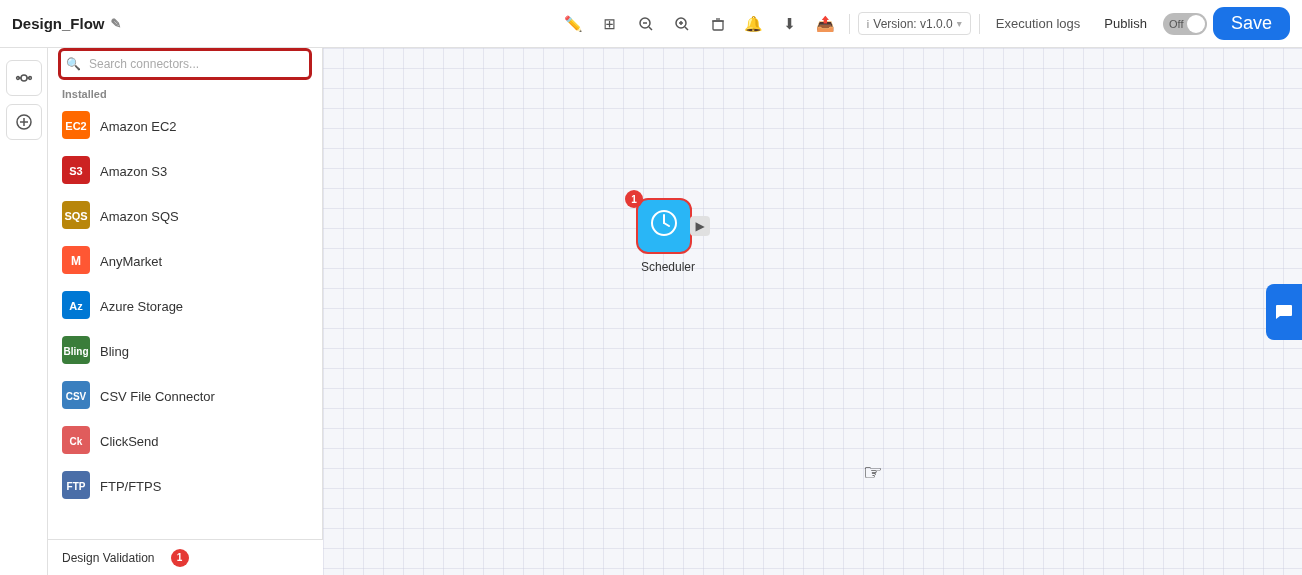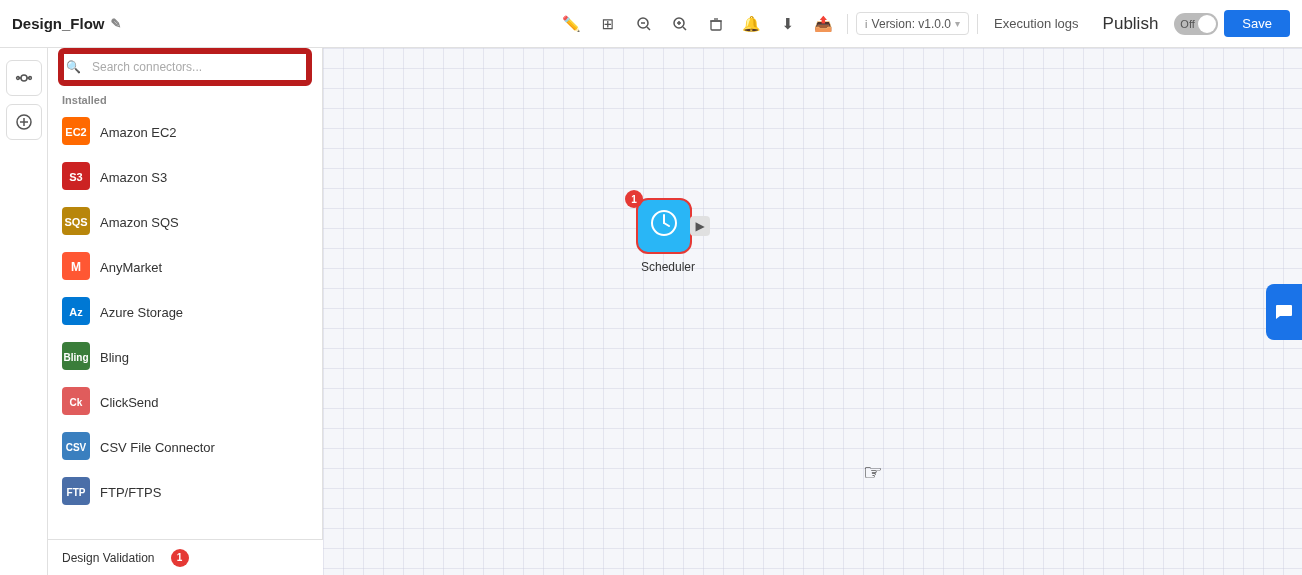--- a/index.html
+++ b/index.html
@@ -63,21 +63,21 @@
     .exec-logs-btn {
       font-size: 13px;
       color: #555;
       cursor: pointer;
       padding: 4px 8px;
       border-radius: 4px;
       border: none;
       background: transparent;
     }
     .publish-btn {
-      font-size: 17px;
+      font-size: 13px;
       color: #333;
       cursor: pointer;
       padding: 4px 10px;
       border-radius: 4px;
       border: none;
       background: transparent;
       font-weight: 500;
     }
     .toggle-wrap {
       display: flex;
@@ -108,23 +108,23 @@
       position: absolute;
       left: 6px;
       top: 50%;
       transform: translateY(-50%);
       font-weight: 500;
     }
     .save-btn {
       background: #1a73e8;
       color: #fff;
       border: none;
-      border-radius: 4px;
+      border-radius: 11px;
       padding: 6px 18px;
-      font-size: 13px;
+      font-size: 18px;
       font-weight: 500;
       cursor: pointer;
     }
 
     
     .main-layout {
       display: flex;
       height: calc(575px - 48px);
     }
 
@@ -186,21 +186,21 @@
       border: none;
       background: transparent;
     }
     .search-box {
       margin: 0 10px 8px;
       position: relative;
     }
     .search-box input {
       width: 100%;
       padding: 6px 10px 6px 28px;
-      border: 6px solid #b91c1c;
+      border: 3px solid #b91c1c;
       border-radius: 6px;
       font-size: 12px;
       color: #ec4899;
       outline: none;
     }
     .search-box input::placeholder { color: #aaa; }
     .search-icon-inner {
       position: absolute;
       left: 8px;
       top: 50%;
@@ -490,31 +490,31 @@
     </div>
         <div class="connector-item">
       <span><svg width="28" height="28" viewBox="0 0 28 28">
               <rect width="28" height="28" rx="4" fill="#3a7d3a"></rect>
               <text x="14" y="19" font-size="10" font-weight="bold" fill="white" text-anchor="middle" font-family="Arial">Bling</text>
             </svg></span>
       <span>Bling</span>
     </div>
         <div class="connector-item">
       <span><svg width="28" height="28" viewBox="0 0 28 28">
+              <rect width="28" height="28" rx="4" fill="#3a7fbf"></rect>
+              <text x="14" y="19" font-size="10" font-weight="bold" fill="white" text-anchor="middle" font-family="Arial">CSV</text>
+            </svg></span>
+      <span>CSV File Connector</span>
+    </div>
+        <div class="connector-item">
+      <span><svg width="28" height="28" viewBox="0 0 28 28">
               <rect width="28" height="28" rx="4" fill="#e05c5c"></rect>
               <text x="14" y="19" font-size="10" font-weight="bold" fill="white" text-anchor="middle" font-family="Arial">Ck</text>
             </svg></span>
       <span>ClickSend</span>
-    </div>
-        <div class="connector-item">
-      <span><svg width="28" height="28" viewBox="0 0 28 28">
-              <rect width="28" height="28" rx="4" fill="#3a7fbf"></rect>
-              <text x="14" y="19" font-size="10" font-weight="bold" fill="white" text-anchor="middle" font-family="Arial">CSV</text>
-            </svg></span>
-      <span>CSV File Connector</span>
     </div>
         <div class="connector-item">
       <span><svg width="28" height="28" viewBox="0 0 28 28">
               <rect width="28" height="28" rx="4" fill="#4a6ea8"></rect>
               <text x="14" y="19" font-size="10" font-weight="bold" fill="white" text-anchor="middle" font-family="Arial">FTP</text>
             </svg></span>
       <span>FTP/FTPS</span>
     </div>
       </div>
   </div>

